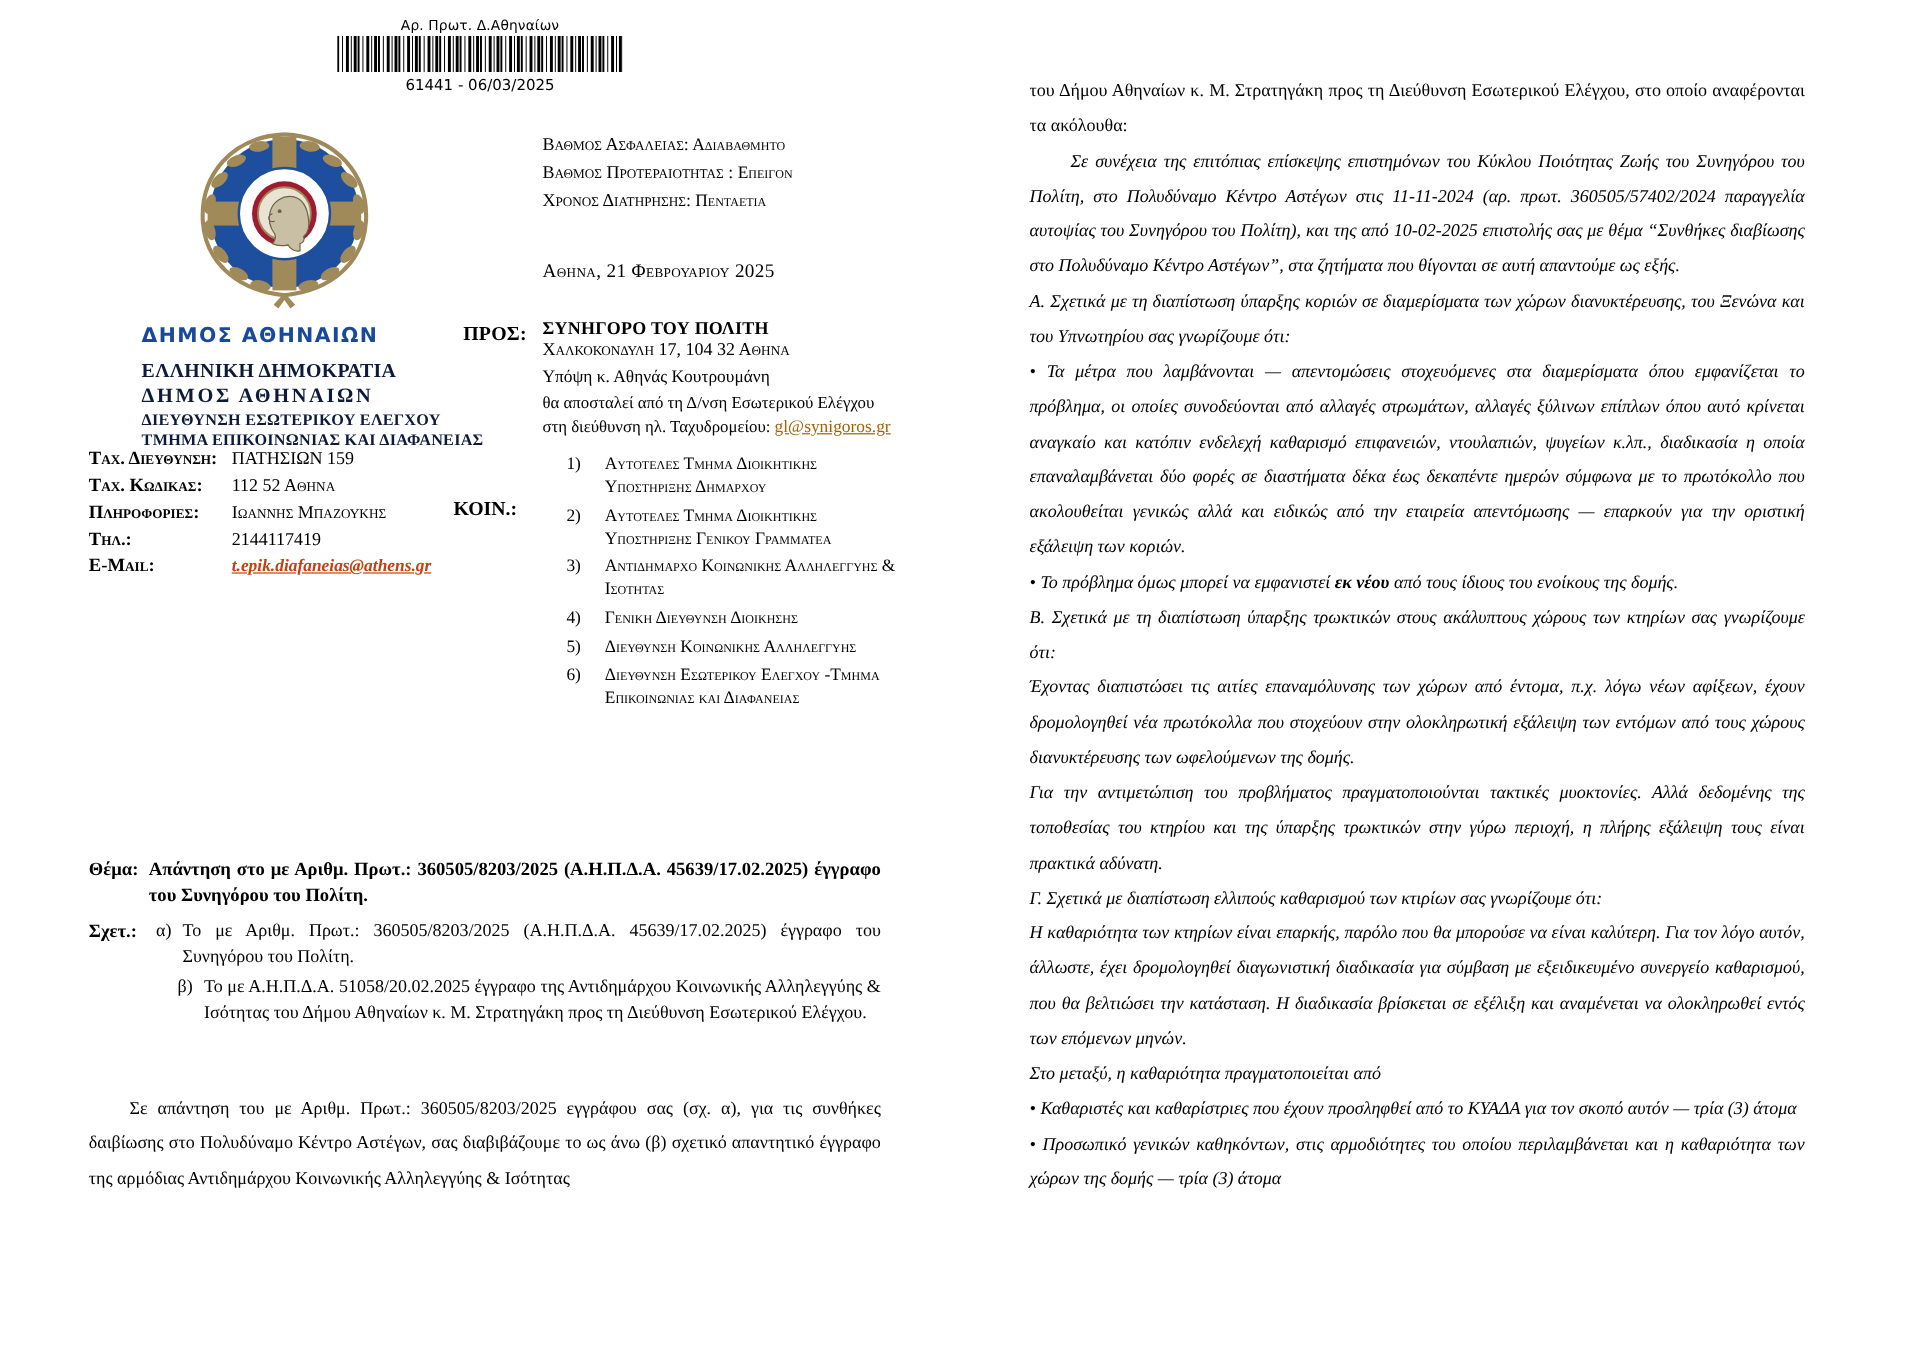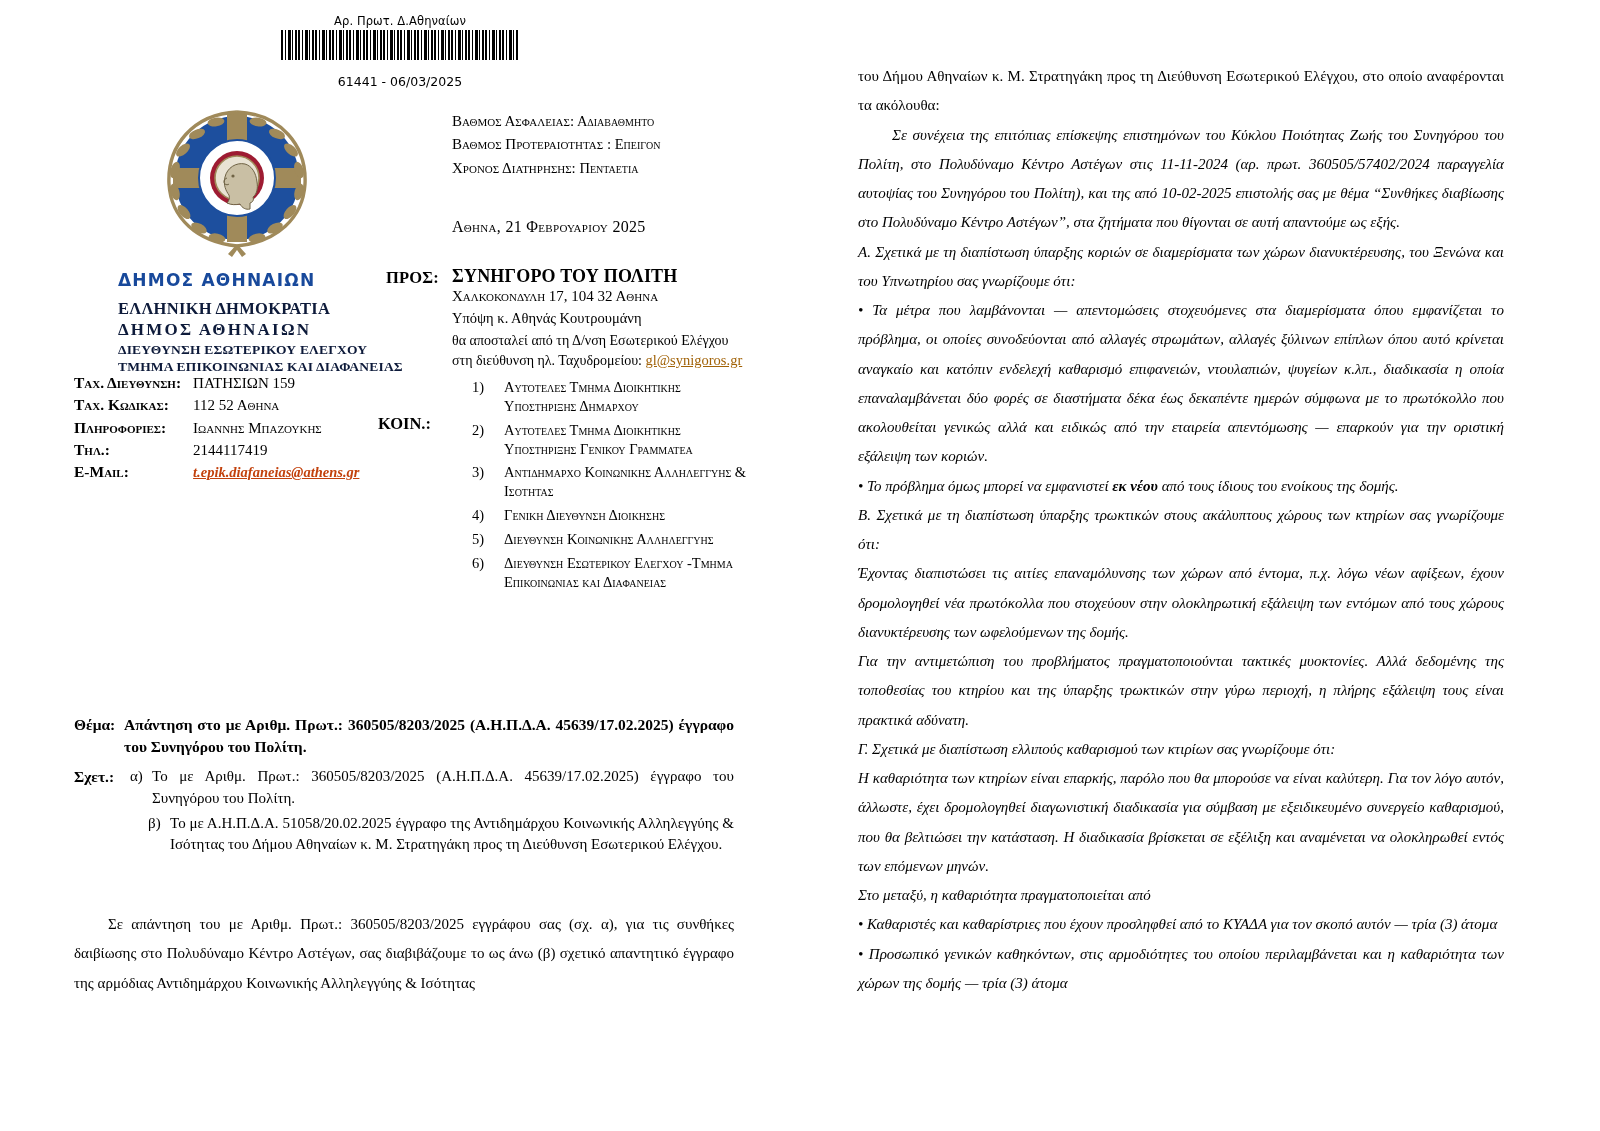--- a/index.html
+++ b/index.html
@@ -53,21 +53,21 @@
       linear-gradient(90deg,
         #000 0 2px, #fff 2px 4px,
         #000 4px 5px, #fff 5px 7px,
         #000 7px 10px, #fff 10px 11px,
         #000 11px 12px, #fff 12px 14px,
         #000 14px 16px, #fff 16px 17px);
   }
   .barcode-number {
     font-family: "DejaVu Sans", sans-serif;
     font-size: 12.5px;
-    margin-top: 14px;
+    margin-top: 3px;
     white-space: nowrap;
   }
 
   
   .emblem-wrap {
     position: absolute;
     left: 118px; top: 96px;
     width: 238px;
     text-align: left;
   }
@@ -171,21 +171,21 @@
     font-size: 16.5px;
     letter-spacing: .2px;
   }
   .pros-body {
     position: absolute;
     left: 452px; top: 266px;
     width: 300px;
   }
   .pros-title {
     font-weight: bold;
-    font-size: 18px;
+    font-size: 15px;
     letter-spacing: .2px;
     white-space: nowrap;
   }
   .pros-addr {
     font-size: 15px;
     font-variant: small-caps;
     margin-top: 1px;
     white-space: nowrap;
   }
   .pros-attn {

